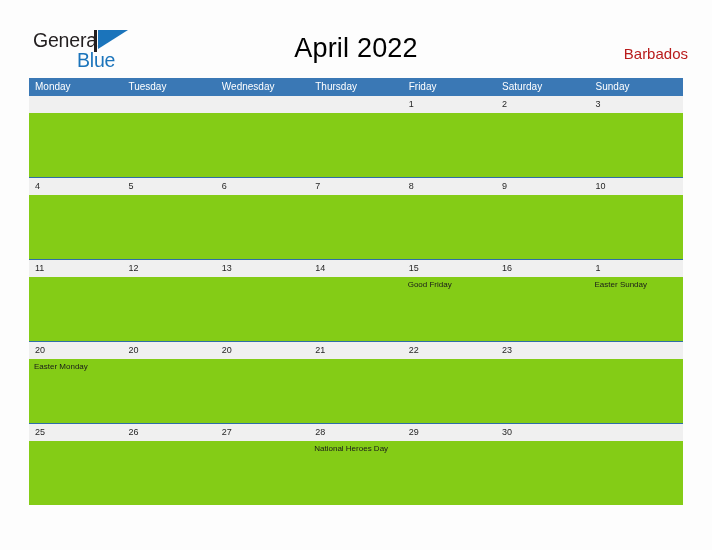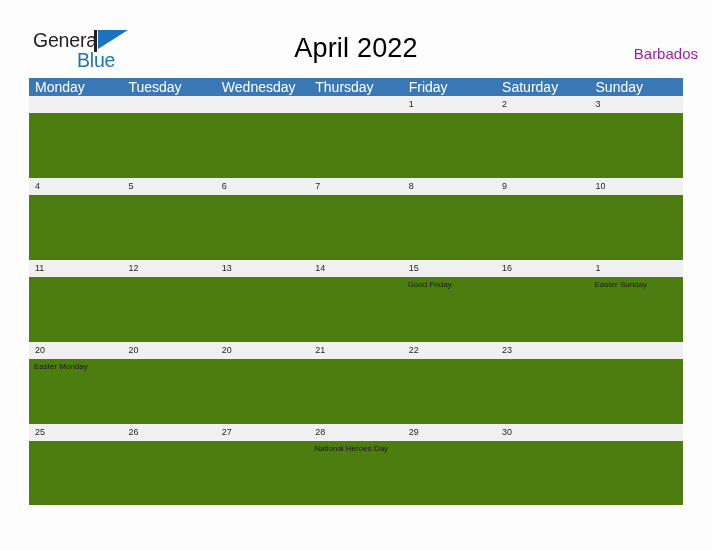--- a/index.html
+++ b/index.html
@@ -90,24 +90,24 @@
     width: 712px;
     text-align: center;
     font-size: 27px;
     color: #000000;
     font-family: "Liberation Sans", sans-serif;
     letter-spacing: 0.2px;
   }
 
   .country {
     position: absolute;
-    right: 14px;
+    right: 24px;
     top: 45px;
     font-size: 15px;
-    color: #a21caf;
+    color: #b91c1c;
     font-family: "Liberation Sans", sans-serif;
     text-align: center;
   }
 
   
   .calendar {
     position: absolute;
     left: 29px;
     top: 78px;
     width: 654px;
@@ -117,21 +117,21 @@
     display: flex;
     width: 654px;
     height: 18px;
     background: #3a78b5;
   }
   .dow-cell {
     width: 93.43px;
     height: 20px;
     line-height: 18px;
     color: #ffffff;
-    font-size: 14px;
+    font-size: 10px;
     padding-left: 6px;
     box-sizing: border-box;
     font-family: "Liberation Sans", sans-serif;
   }
 
   .week {
     width: 654px;
     position: relative;
     border-top: 1.5px solid #2f6ea8;
   }
@@ -153,21 +153,21 @@
     color: #262626;
     padding-left: 6px;
     box-sizing: border-box;
     font-family: "Liberation Sans", sans-serif;
   }
 
   .week-events {
     display: flex;
     width: 654px;
     height: 64px;
-    background: #4d7c0f;
+    background: #84cc16;
     align-items: center;
   }
   .event-cell {
     width: 93.43px;
     height: 64px;
     padding: 2px 7px 0 5px;
     box-sizing: border-box;
     font-size: 8px;
     line-height: 11px;
     color: #1a1a1a;

